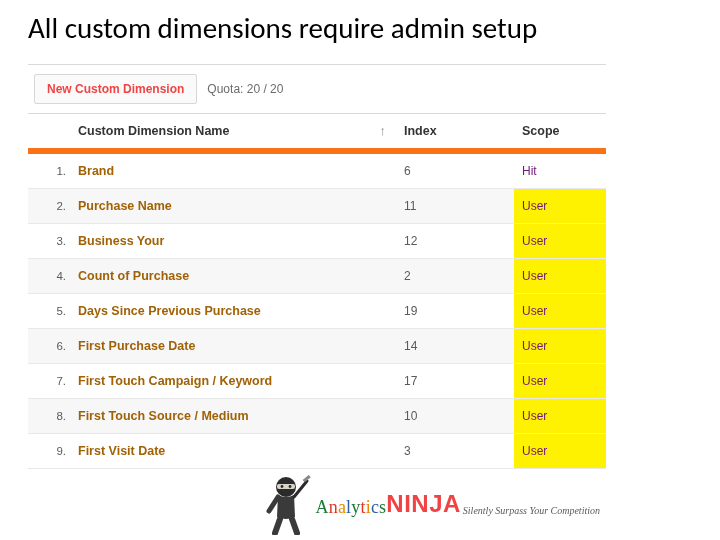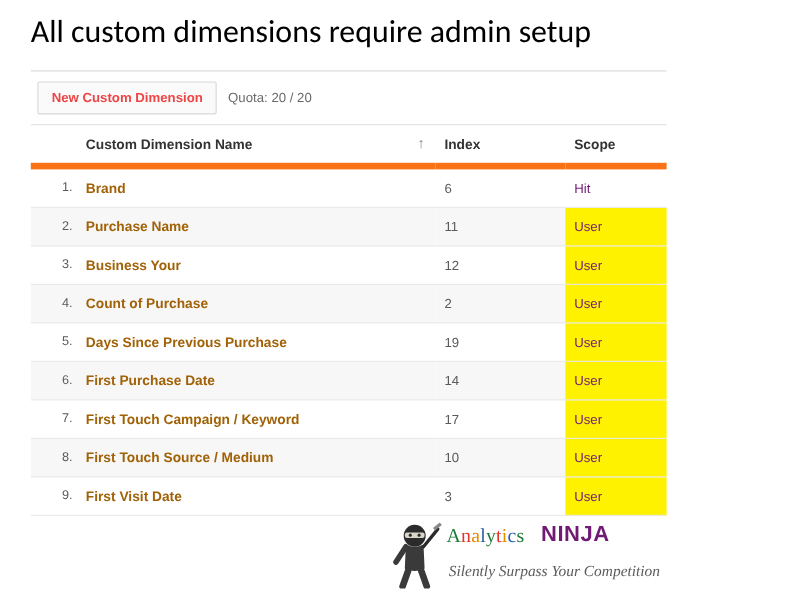--- a/index.html
+++ b/index.html
@@ -120,36 +120,35 @@
   }
   .ninja {
     width: 50px;
     height: 60px;
     position: relative;
     transform: translateY(3px);
   }
   .ninja svg { display:block; }
   .brand-text {
     display: flex;
-    flex-direction: column;
     line-height: 1;
   }
   .brand-top { display:flex; align-items:flex-end; }
   .brand-a { font-family: Georgia, 'Times New Roman', serif; font-size: 18px; letter-spacing:0.2px; }
   .brand-a .c1{ color:#1e7a3a; }
   .brand-a .c2{ color:#e0342b; }
   .brand-a .c3{ color:#e68a00; }
   .brand-a .c4{ color:#2a5ea7; }
   .brand-a .c5{ color:#1e7a3a; }
   .brand-a .c6{ color:#e0342b; }
   .brand-a .c7{ color:#e68a00; }
   .brand-a .c8{ color:#2a5ea7; }
   .brand-a .c9{ color:#1e7a3a; }
-  .brand-n { font-family: Arial, sans-serif; font-weight: 900; font-size: 20px; color:#701a75; letter-spacing:0.5px; margin-left:15px;}
-  .brand-tag { font-family: Georgia, 'Times New Roman', serif; font-style: italic; color:#5b5b5b; font-size:14px; margin-top:18px; margin-left:2px;}
+  .brand-n { font-family: Arial, sans-serif; font-weight: 900; font-size: 24px; color:#ef4444; letter-spacing:0.5px; margin-left:0;}
+  .brand-tag { font-family: Georgia, 'Times New Roman', serif; font-style: italic; color:#5b5b5b; font-size:10px; margin-top:18px; margin-left:2px;}
 </style>
 </head>
 <body>
 
 <div class="slide">
   <h1 class="title">All custom dimensions require admin setup</h1>
 
   <div class="panel">
     <div class="toolbar">
       <button class="btn">New Custom Dimension</button>

